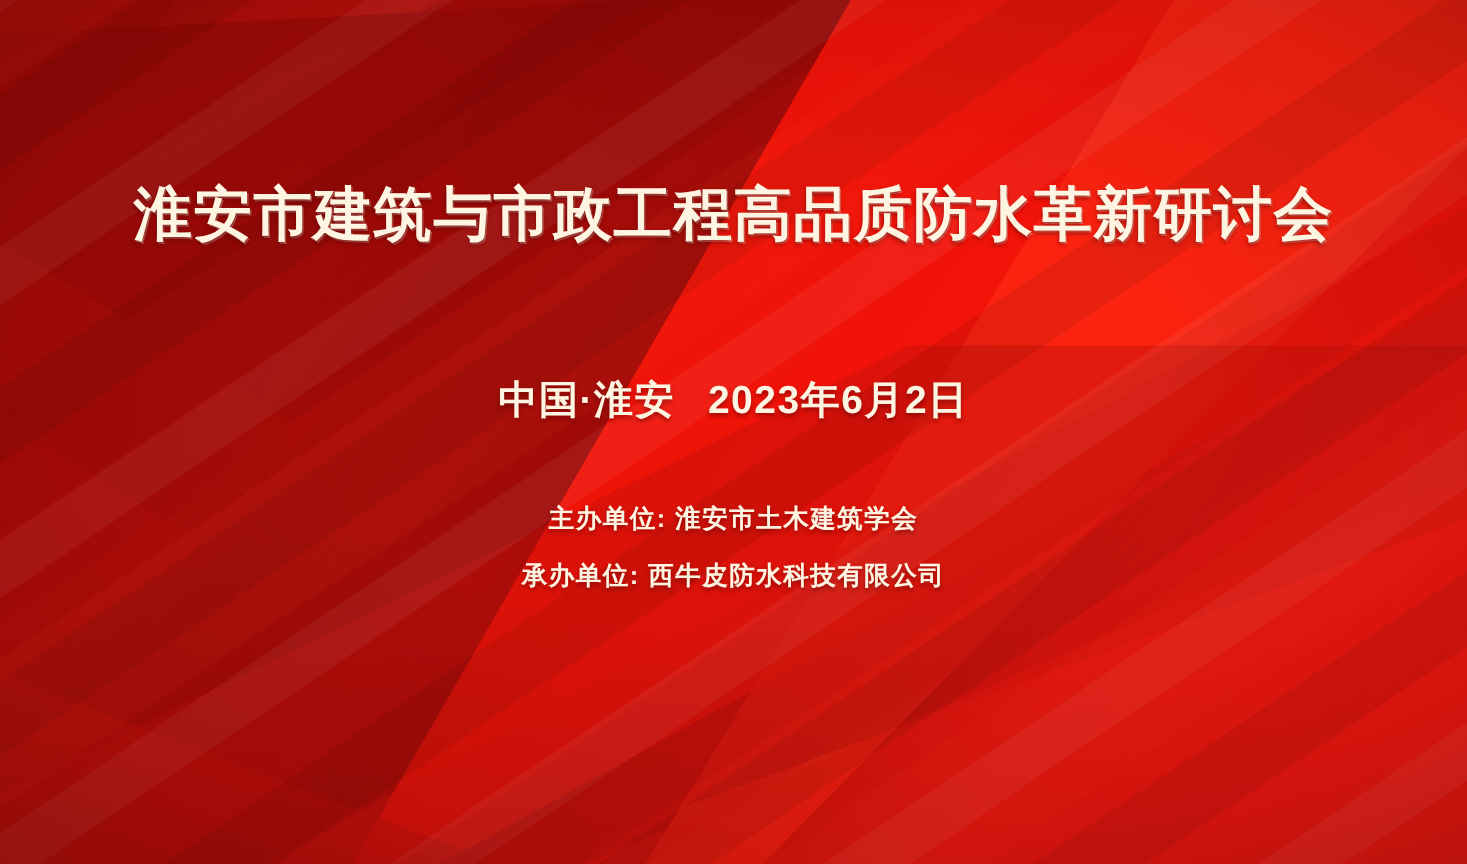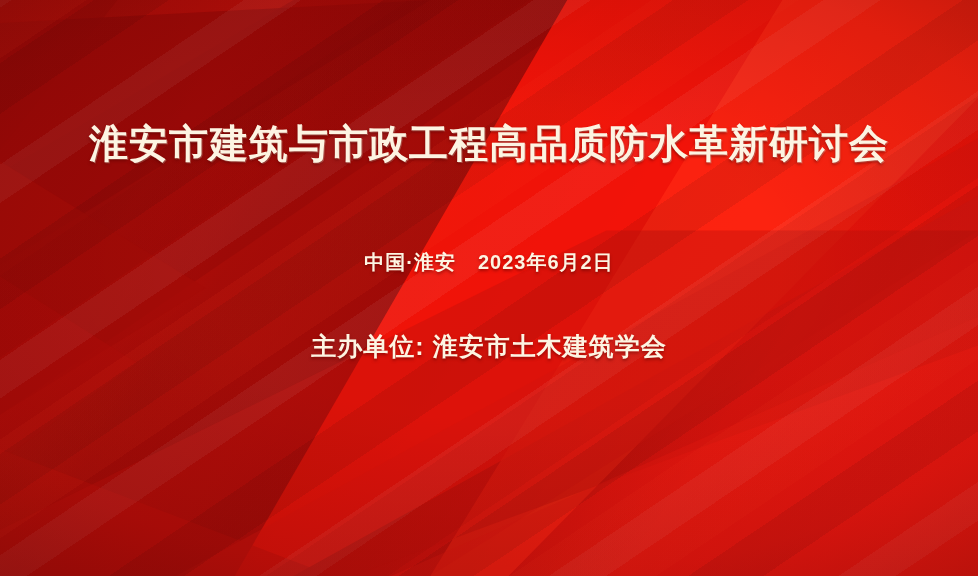--- a/index.html
+++ b/index.html
@@ -171,36 +171,36 @@
     text-shadow:
        0 2px 3px rgba(90,0,0,0.55),
        1px 1px 0 rgba(255,245,220,0.35);
   }
 
   .meta-line {
     position: absolute;
     left: 0; right: 0;
     top: 249px;
     color: #FDF4E2;
-    font-size: 20px;
+    font-size: 26px;
     font-weight: bold;
     letter-spacing: 1px;
     white-space: nowrap;
     text-shadow: 0 2px 3px rgba(90,0,0,0.5);
   }
   .meta-sep { display: inline-block; width: 22px; }
 
   .org-block {
     position: absolute;
     left: 0; right: 0;
     top: 327px;
   }
   .org-line {
     color: #FDF4E2;
-    font-size: 25px;
+    font-size: 17px;
     font-weight: bold;
     letter-spacing: 1px;
     line-height: 38px;
     white-space: nowrap;
     text-shadow: 0 2px 3px rgba(90,0,0,0.5);
   }
 </style>
 </head>
 <body>
 
@@ -228,16 +228,17 @@
     <div class="title-block">
       <div class="title-line">淮安市建筑与市政工程高品质防水革新研讨会</div>
     </div>
 
     <div class="meta-line">
       <span>中国·淮安</span><span class="meta-sep"></span><span>2023年6月2日</span>
     </div>
 
     <div class="org-block">
       <div class="org-line">主办单位: 淮安市土木建筑学会</div>
+      <div class="org-line">承办单位: 西牛皮防水科技有限公司</div>
     </div>
 
   </div>
 </div>
 
 </body></html>

